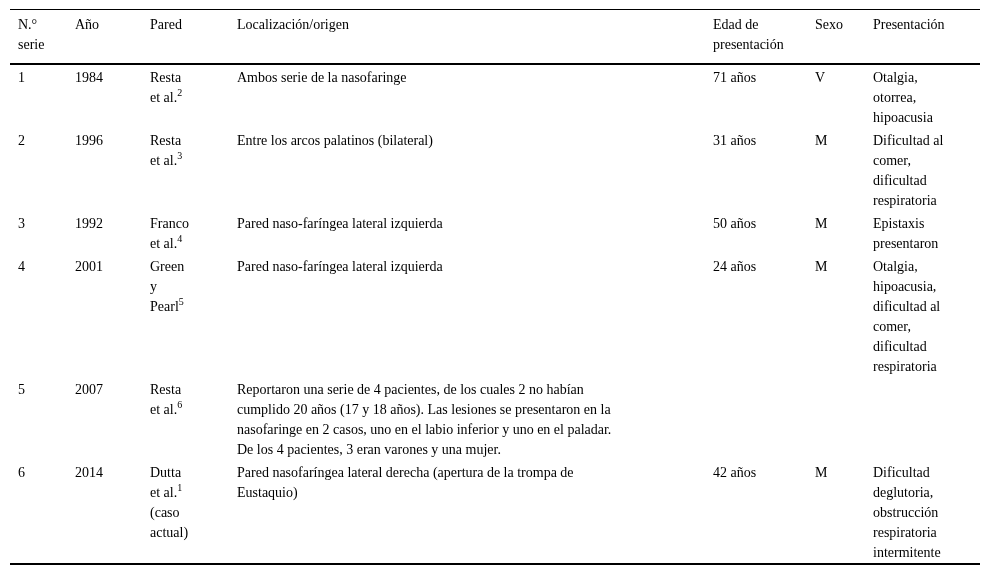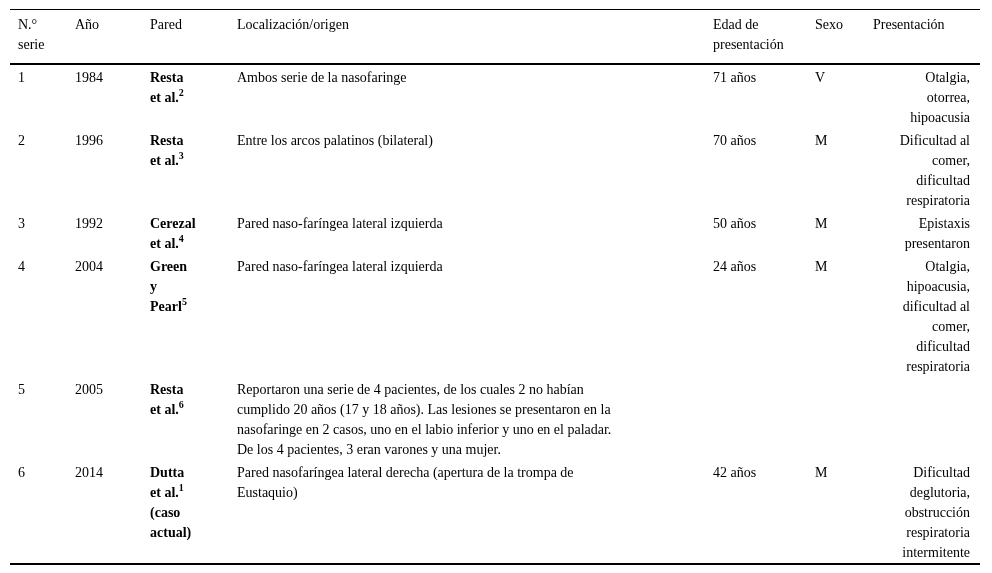--- a/index.html
+++ b/index.html
@@ -43,23 +43,23 @@
     padding-top: 3px;
   }
   .col-serie   { width: 65px; }
   .col-ano     { width: 75px; }
   .col-cita    { width: 87px; }
   .col-loc     { width: 476px; }
   .col-edad    { width: 102px; }
   .col-sexo    { width: 58px; }
   .col-pres    { width: 107px; }
   th.first, td.first { padding-left: 8px; }
-  td.c-cita { padding-right: 28px; font-weight: bold; }
+  td.c-cita { padding-right: 28px; }
   td.c-loc  { padding-right: 20px; }
-  td.c-pres { padding-right: 10px; text-align: right; }
+  td.c-pres { padding-right: 10px; }
   sup {
     font-size: 10px;
     line-height: 0;
     vertical-align: super;
   }
 </style>
 </head>
 <body>
 
 <div class="page">
@@ -98,57 +98,57 @@
         <td class="c-pres">Otalgia,
 otorrea,
 hipoacusia</td>
       </tr>
       <tr>
         <td class="first">2</td>
         <td>1996</td>
         <td class="c-cita"><span>Resta
 et al.</span><sup>3</sup><span></span></td>
         <td class="c-loc">Entre los arcos palatinos (bilateral)</td>
-        <td>70 años</td>
+        <td>31 años</td>
         <td>M</td>
         <td class="c-pres">Dificultad al
 comer,
 dificultad
 respiratoria</td>
       </tr>
       <tr>
         <td class="first">3</td>
         <td>1992</td>
-        <td class="c-cita"><span>Cerezal
+        <td class="c-cita"><span>Franco
 et al.</span><sup>4</sup><span></span></td>
         <td class="c-loc">Pared naso-faríngea lateral izquierda</td>
         <td>50 años</td>
         <td>M</td>
         <td class="c-pres">Epistaxis
 presentaron</td>
       </tr>
       <tr>
         <td class="first">4</td>
-        <td>2004</td>
+        <td>2001</td>
         <td class="c-cita"><span>Green
 y
 Pearl</span><sup>5</sup><span></span></td>
         <td class="c-loc">Pared naso-faríngea lateral izquierda</td>
         <td>24 años</td>
         <td>M</td>
         <td class="c-pres">Otalgia,
 hipoacusia,
 dificultad al
 comer,
 dificultad
 respiratoria</td>
       </tr>
       <tr>
         <td class="first">5</td>
-        <td>2005</td>
+        <td>2007</td>
         <td class="c-cita"><span>Resta
 et al.</span><sup>6</sup><span></span></td>
         <td class="c-loc">Reportaron una serie de 4 pacientes, de los cuales 2 no habían
 cumplido 20 años (17 y 18 años). Las lesiones se presentaron en la
 nasofaringe en 2 casos, uno en el labio inferior y uno en el paladar.
 De los 4 pacientes, 3 eran varones y una mujer.</td>
         <td></td>
         <td></td>
         <td class="c-pres"></td>
       </tr>

